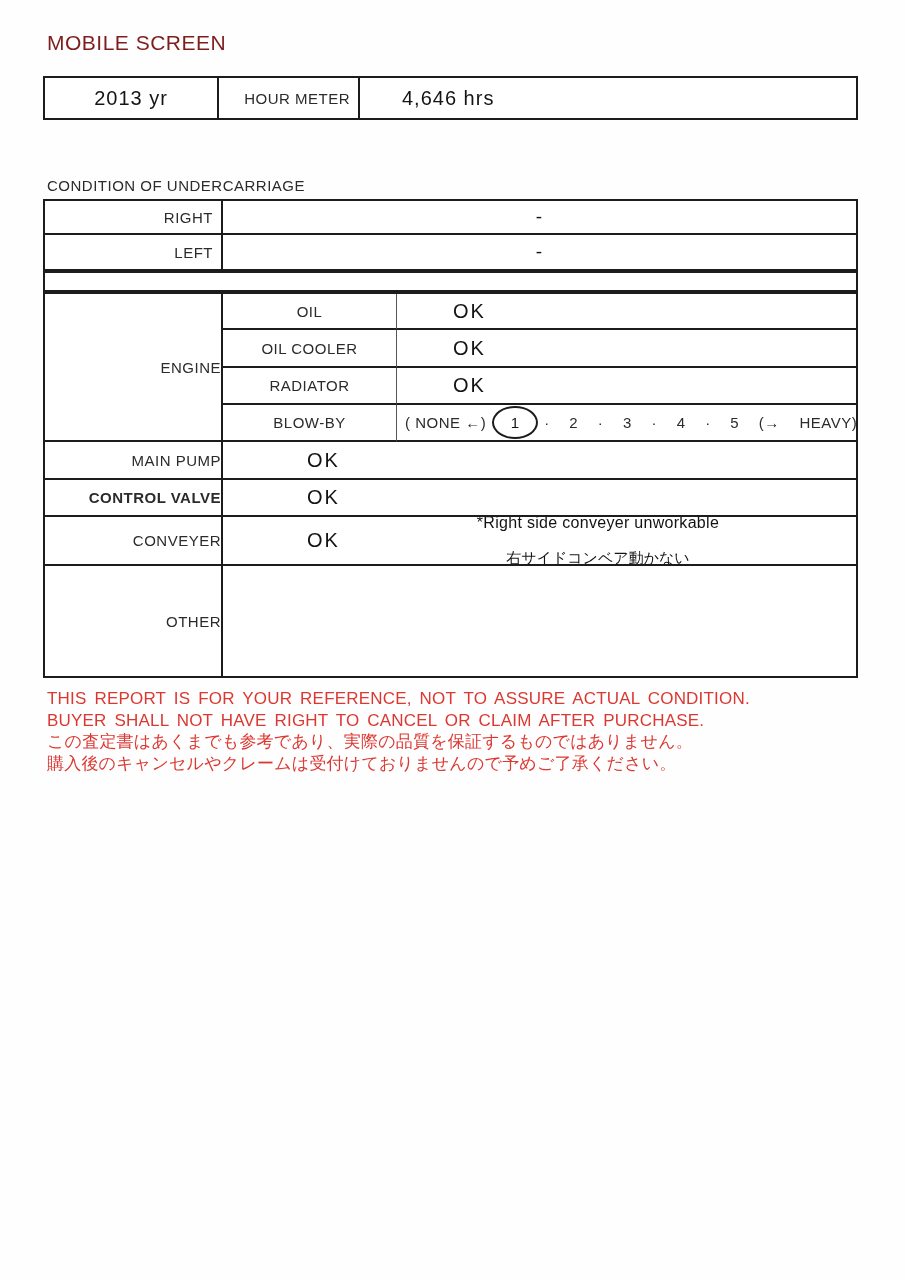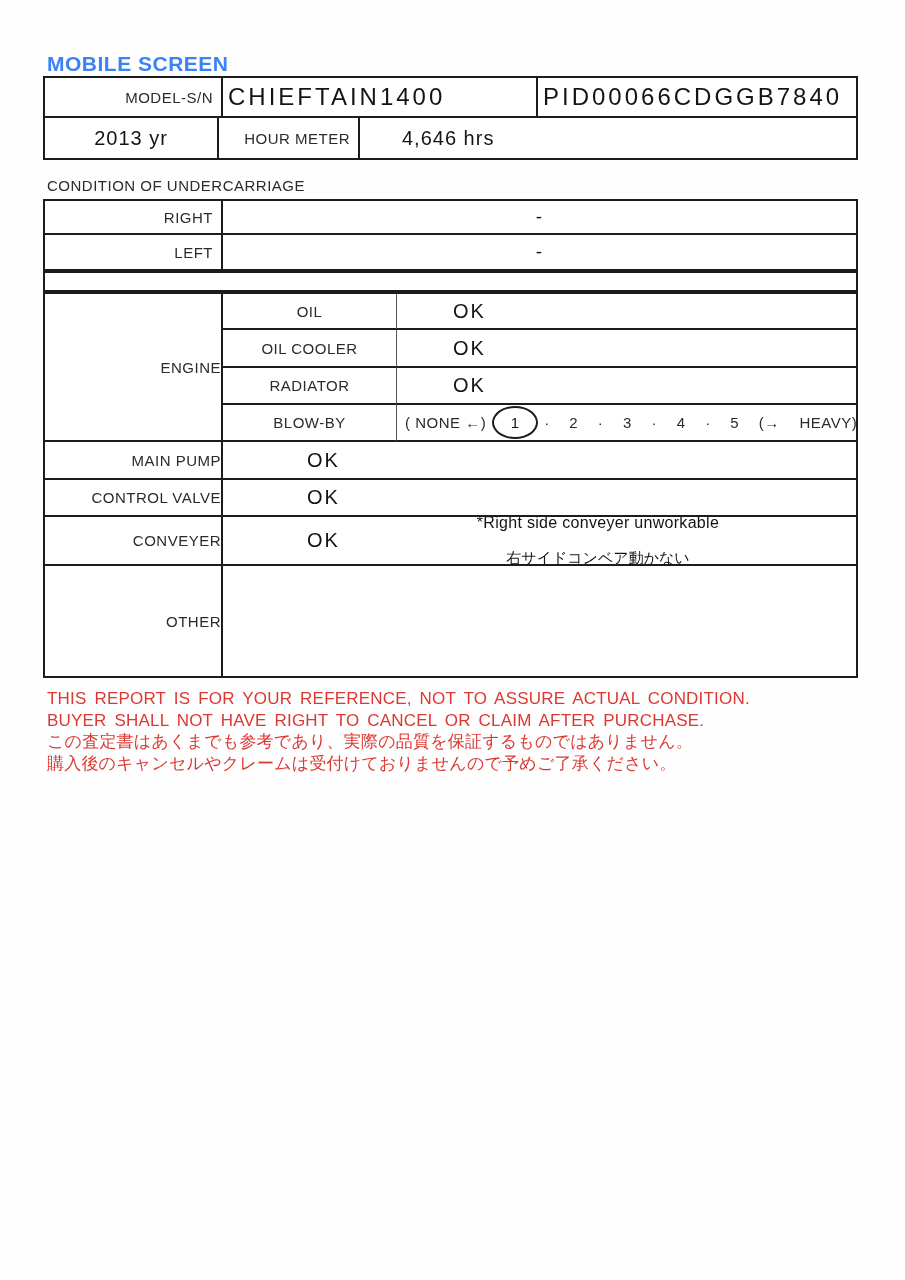--- a/index.html
+++ b/index.html
@@ -1,20 +1,20 @@
 <!DOCTYPE html>
 <html><head>
 <meta charset="utf-8">
 <style>
   * { margin:0; padding:0; box-sizing:border-box; }
   html,body { background:#ffffff; }
   body { font-family:"Liberation Sans","DejaVu Sans",sans-serif; color:#1e1e1e; }
   .page { position:relative; width:905px; height:1280px; background:#fefefe; overflow:hidden; }
 
-  .title { position:absolute; left:47px; top:52px; font-size:21px; font-weight:700; letter-spacing:0.5px; color:#3b82f6; }
+  .title { position:absolute; left:47px; top:31px; font-size:21px; font-weight:400; letter-spacing:0.5px; color:#7f1d1d; }
 
   .tbl { position:absolute; left:43px; width:815px; border:2px solid #1c1c1c; background:#fff; }
   .trow { display:flex; border-bottom:2px solid #1c1c1c; }
   .trow.last { border-bottom:none; }
   .cell { display:flex; align-items:center; border-right:2px solid #1c1c1c; overflow:hidden; white-space:nowrap; }
   .cell.end { border-right:none; }
   .flex1 { flex:1; }
   .lbl { justify-content:flex-end; padding-right:8px; font-size:15px; letter-spacing:0.5px; color:#2b2b2b; }
   .big { font-size:24px; letter-spacing:3px; padding-left:5px; color:#141414; }
   .mid { font-size:20px; letter-spacing:1px; color:#141414; }
@@ -54,25 +54,20 @@
                 line-height:21.5px; letter-spacing:0.2px; word-spacing:3px; white-space:nowrap; }
 </style>
 </head>
 <body>
 
 <div class="page">
 
   <div class="title">MOBILE SCREEN</div>
 
   <div class="tbl tbl1">
-    <div class="trow">
-      <div class="cell lbl" style="width:178px">MODEL-S/N</div>
-      <div class="cell big" style="width:315px">CHIEFTAIN1400</div>
-      <div class="cell big flex1 end">PID00066CDGGB7840</div>
-    </div>
     <div class="trow last">
       <div class="cell mid ctr" style="width:174px">2013 yr</div>
       <div class="cell lbl" style="width:141px">HOUR METER</div>
       <div class="cell mid flex1 end" style="padding-left:42px">4,646 hrs</div>
     </div>
   </div>
 
   <div style="position:absolute; left:47px; top:177px; font-size:15px; letter-spacing:0.5px; color:#2b2b2b;">CONDITION OF UNDERCARRIAGE</div>
 
   <div class="tbl tbl2">
@@ -107,21 +102,21 @@
         <span>( NONE ←)</span>
         <span class="circ">
             <span>1</span>
           </span>
         <span class="bb-rest">· 2 · 3 · 4 · 5 (→ HEAVY)</span>
       </div>
 
       <div class="gcell glbl br2 bb" style="grid-column:1; grid-row:5;">MAIN PUMP</div>
       <div class="gcell okcell ok-main bb" style="grid-column:2/4; grid-row:5;">OK</div>
 
-      <div class="gcell glbl br2 bb" style="grid-column:1; grid-row:6;">CONTROL VALVE</div>
+      <div class="gcell glbl br2 bb" style="grid-column:1; grid-row:6;font-weight:bold;">CONTROL VALVE</div>
       <div class="gcell okcell ok-main bb" style="grid-column:2/4; grid-row:6;">OK</div>
 
       <div class="gcell glbl br2 bb" style="grid-column:1; grid-row:7;">CONVEYER</div>
       <div class="gcell bb" style="grid-column:2/4; grid-row:7;">
         <span class="okcell ok-main">OK</span>
         <span class="conv-note">
           <span class="en" style="display:block">*Right side conveyer unworkable</span>
           <span class="ja" style="display:block">右サイドコンベア動かない</span>
         </span>
       </div>

